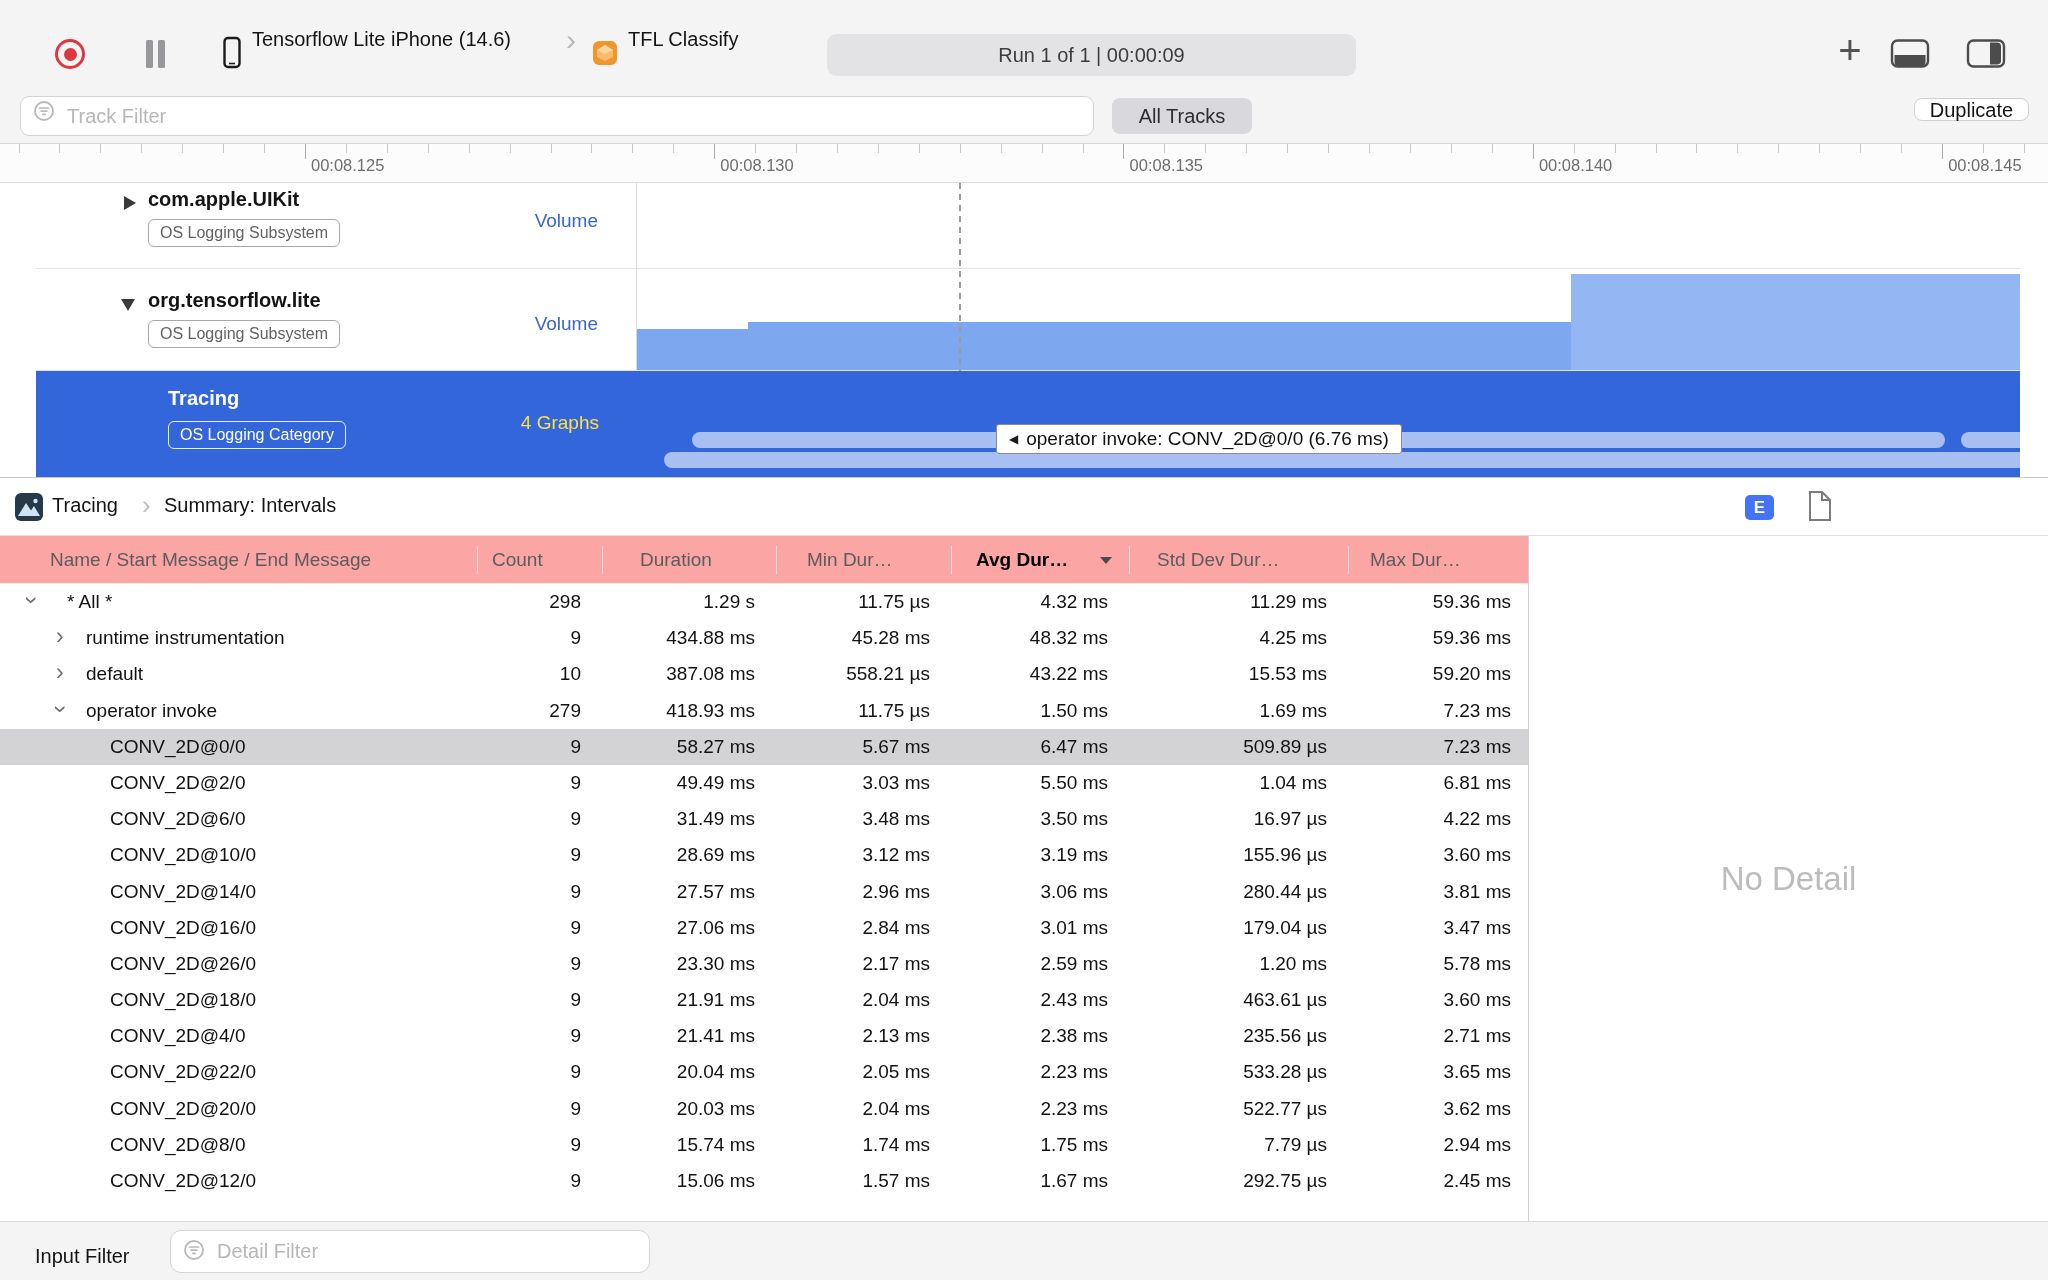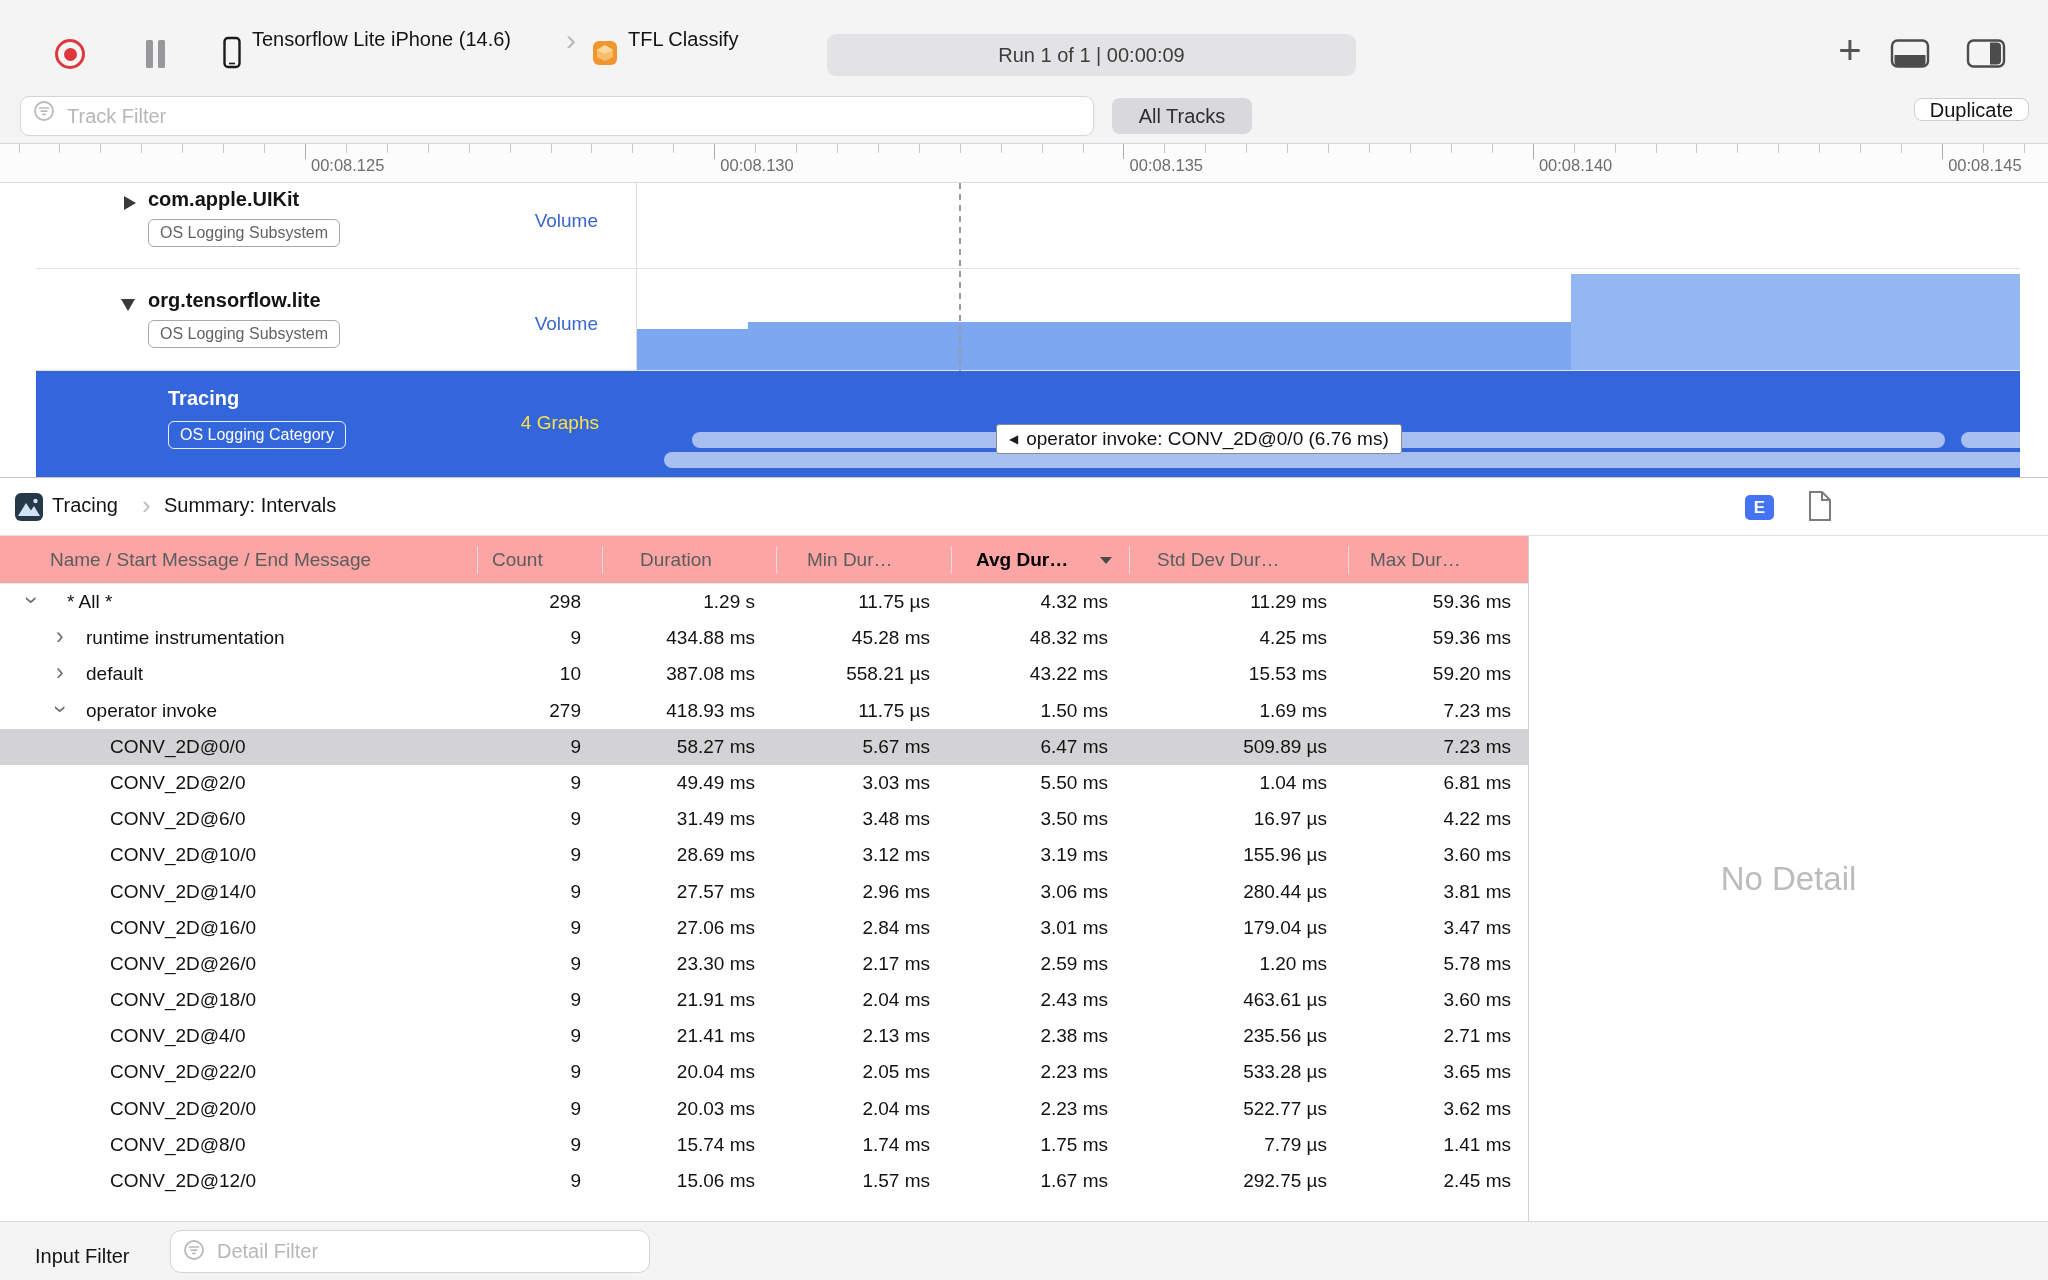--- a/index.html
+++ b/index.html
@@ -479,21 +479,21 @@
     </div>
     <div class="trow">
       <div class="c cname">
         <span class="ntxt" style="left: 110px;">CONV_2D@8/0</span>
       </div>
       <div class="c num ccount">9</div>
       <div class="c num cdur">15.74 ms</div>
       <div class="c num cmin">1.74 ms</div>
       <div class="c num cavg">1.75 ms</div>
       <div class="c num cstd">7.79 µs</div>
-      <div class="c num cmax">1.41 ms</div>
+      <div class="c num cmax">2.94 ms</div>
     </div>
     <div class="trow">
       <div class="c cname">
         <span class="ntxt" style="left: 110px;">CONV_2D@12/0</span>
       </div>
       <div class="c num ccount">9</div>
       <div class="c num cdur">15.06 ms</div>
       <div class="c num cmin">1.57 ms</div>
       <div class="c num cavg">1.67 ms</div>
       <div class="c num cstd">292.75 µs</div>

